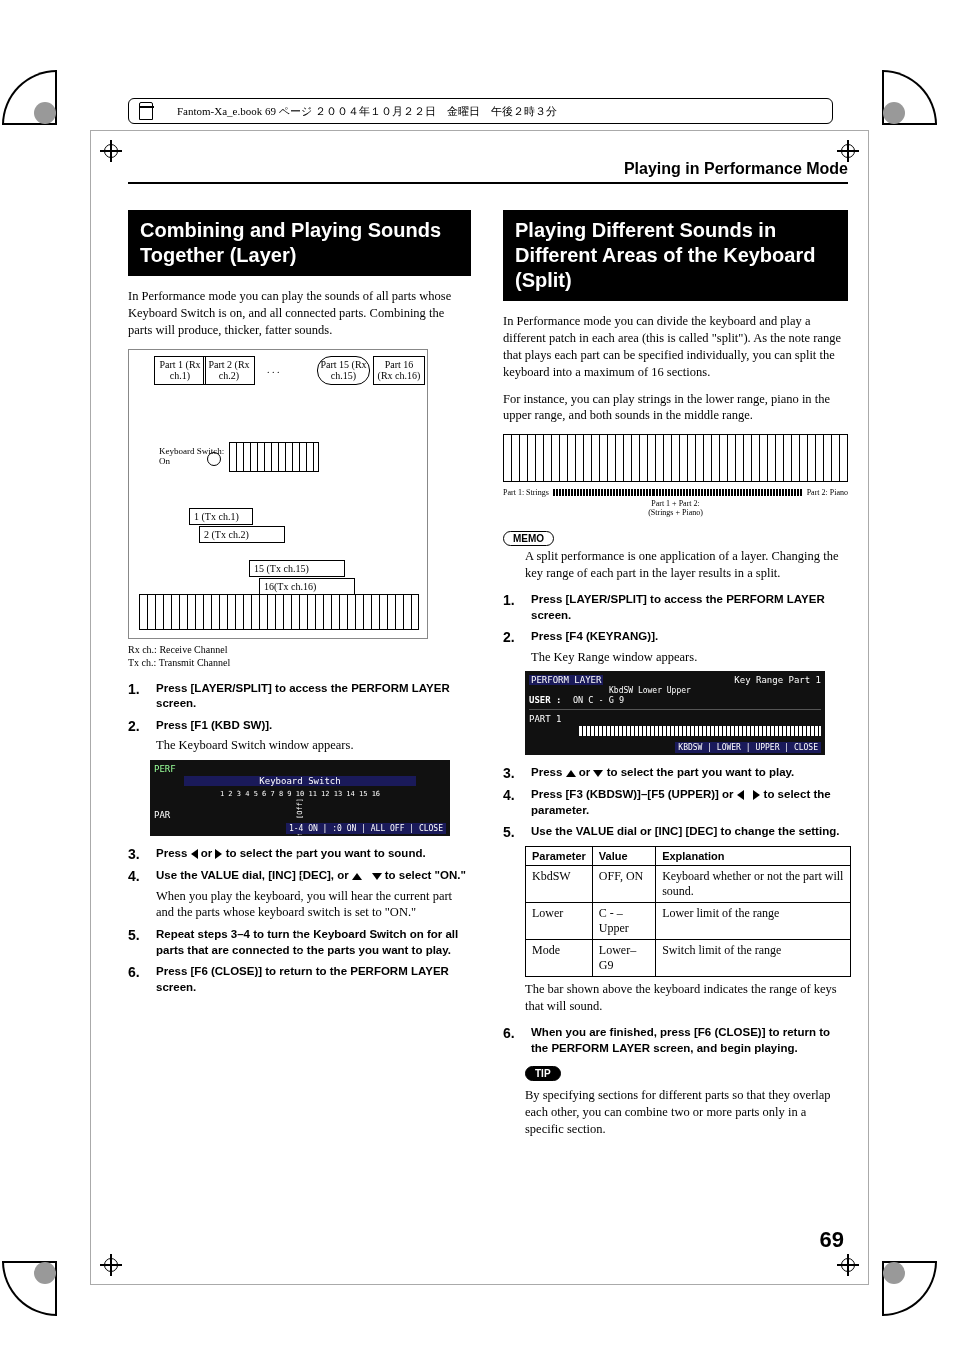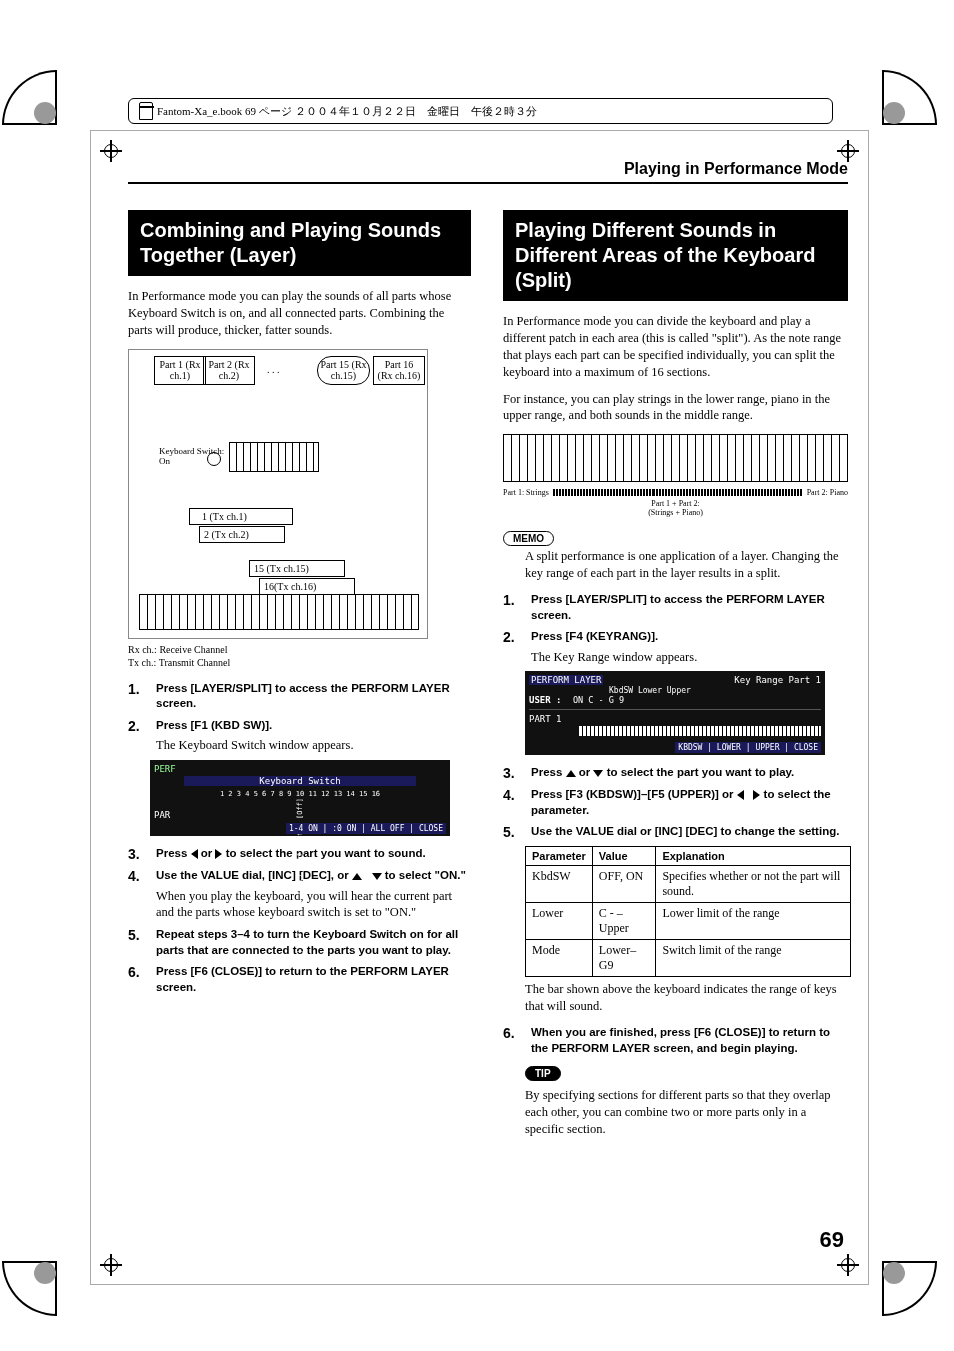--- a/index.html
+++ b/index.html
@@ -65,21 +65,21 @@
   .booktop {
     position:absolute;
     left: 128px;
     top: 98px;
     width: 705px;
     border: 0.75px solid #000;
     border-radius: 6px;
     padding: 3px 10px;
     font-size: 11px;
     display:flex;
-    gap: 4px;
+    gap: 24px;
     align-items:center;
   }
   .booktop .tiny { width:14px; height:18px; border:1px solid #000; border-radius:2px 2px 0 0; position:relative; }
   .booktop .tiny::before { content:""; position:absolute; width:14px; height:2px; background:#000; top:3px; }
   .header-bar {
     display:flex;
     justify-content:flex-end;
     border-bottom: 2px solid #000;
     padding-bottom: 4px;
     margin-bottom: 26px;
@@ -312,21 +312,21 @@
         <div class="part-box" style="left:188px; top:6px; width:53px;border-radius:14px;">Part 15
 (Rx ch.15)</div>
         <div class="part-box" style="left:244px; top:6px; width:52px;">Part 16
 (Rx ch.16)</div>
 
         <span class="diag-label" style="left:30px; top:96px; font-size:9px; white-space:pre-line;">Keyboard Switch:
 On</span>
         <div style="position:absolute; left:78px; top:102px; width:14px; height:14px; border:1.5px solid #000; border-radius:50%;"></div>
         <div class="kbd-sm" style="left:100px; top:92px;"></div>
 
-        <div class="part-box" style="left:60px; top:158px; width:104px; text-align:left; padding:2px 12px;">1 (Tx ch.1)</div>
+        <div class="part-box" style="left:60px; top:158px; width:64px; text-align:left; padding:2px 4px;">1 (Tx ch.1)</div>
         <div class="part-box" style="left:70px; top:176px; width:86px; text-align:left; padding:2px 4px;">2 (Tx ch.2)</div>
         <div class="part-box" style="left:120px; top:210px; width:96px; text-align:left; padding:2px 4px;">15 (Tx ch.15)</div>
         <div class="part-box" style="left:130px; top:228px; width:96px; text-align:left; padding:2px 4px;">16(Tx ch.16)</div>
 
         <div class="kbd-lg"></div>
       </div>
       <div class="ch-labels">
         <div>Rx ch.: Receive Channel</div>
         <div>Tx ch.: Transmit Channel</div>
       </div>
@@ -472,21 +472,21 @@
           <tr>
             <th>Parameter</th>
             <th>Value</th>
             <th>Explanation</th>
           </tr>
         </thead>
         <tbody>
           <tr>
             <td>KbdSW</td>
             <td>OFF, ON</td>
-            <td>Specifies whether or not the part will sound.</td>
+            <td>Keyboard whether or not the part will sound.</td>
           </tr>
           <tr>
             <td>Lower</td>
             <td>C - –Upper</td>
             <td>Lower limit of the range</td>
           </tr>
           <tr>
             <td>Mode</td>
             <td>Lower–G9</td>
             <td>Switch limit of the range</td>

